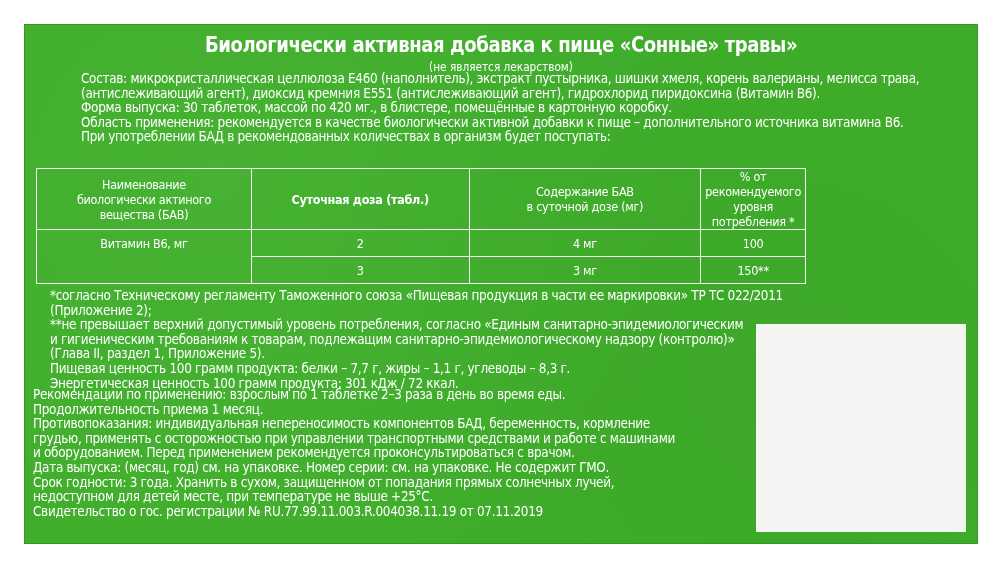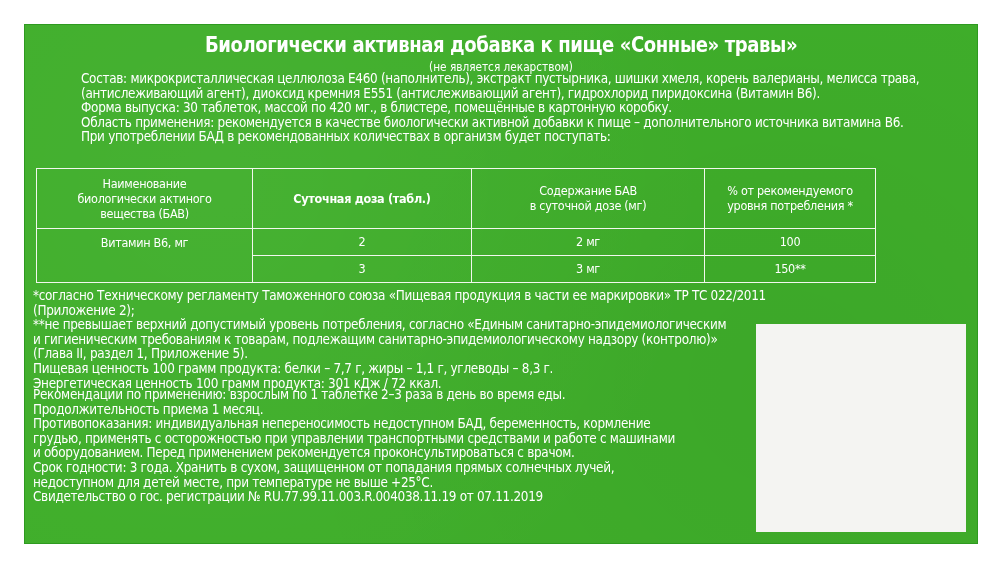--- a/index.html
+++ b/index.html
@@ -23,21 +23,21 @@
   .subtitle {
     position:absolute; left:0; right:0; top:34px; text-align:center;
     font-size:13px; transform:scaleX(0.9);
   }
   .text {
     position:absolute; left:8px; width:940px;
     font-size:13.4px; line-height:14.6px; letter-spacing:-0.3px; white-space:nowrap;
   }
   .text div { white-space:nowrap; }
   table.bav {
-    position:absolute; left:11px; top:143px; width:840px; height:115px;
+    position:absolute; left:11px; top:143px; width:770px; height:115px;
     border-collapse:collapse; font-size:12.5px; letter-spacing:-0.3px;
   }
   table.bav td {
     border:1.5px solid #f2f7ee; text-align:center; vertical-align:middle;
     padding:0 4px; line-height:15px;
   }
   table.bav tr.hdr td { height:58px; }
   table.bav tr.r1 td { height:26px; }
   table.bav tr.r2 td { height:26px; }
   table.bav td.name-cell { vertical-align:top; padding-top:6px; }
@@ -78,46 +78,47 @@
         <div>в суточной дозе (мг)</div>
       </td>
       <td>
         <div>% от рекомендуемого</div>
         <div>уровня потребления *</div>
       </td>
     </tr>
     <tr class="r1">
       <td rowspan="2" class="name-cell">Витамин В6, мг</td>
       <td>2</td>
-      <td>2 мг</td>
+      <td>4 мг</td>
       <td>100</td>
     </tr>
     <tr class="r2">
       <td>3</td>
       <td>3 мг</td>
       <td>150**</td>
     </tr>
   </tbody>
     </table>
 
-  <div class="text" style="top:264px;">
+  <div class="text" style="top:264px;margin-left:17px;">
     <div>*согласно Техническому регламенту Таможенного союза «Пищевая продукция в части ее маркировки» ТР ТС 022/2011</div>
     <div>(Приложение 2);</div>
     <div>**не превышает верхний допустимый уровень потребления, согласно «Единым санитарно-эпидемиологическим</div>
     <div>и гигиеническим требованиям к товарам, подлежащим санитарно-эпидемиологическому надзору (контролю)»</div>
     <div>(Глава II, раздел 1, Приложение 5).</div>
     <div>Пищевая ценность 100 грамм продукта: белки  – 7,7 г, жиры  – 1,1 г, углеводы  – 8,3 г.</div>
     <div>Энергетическая ценность  100 грамм продукта:  301 кДж / 72 ккал.</div>
   </div>
 
   <div class="text" style="top:363px;">
     <div>Рекомендации по применению: взрослым по 1 таблетке 2–3 раза в день во время еды.</div>
     <div>Продолжительность приема 1 месяц.</div>
-    <div>Противопоказания:  индивидуальная непереносимость недоступном БАД, беременность, кормление</div>
+    <div>Противопоказания:  индивидуальная непереносимость компонентов БАД, беременность, кормление</div>
     <div>грудью, применять с осторожностью при управлении транспортными средствами и работе с машинами</div>
     <div>и оборудованием. Перед применением рекомендуется проконсультироваться с врачом.</div>
+    <div>Дата выпуска: (месяц, год) см. на упаковке. Номер серии: см. на упаковке. Не содержит ГМО.</div>
     <div>Срок годности: 3 года. Хранить в сухом, защищенном от попадания прямых солнечных лучей,</div>
     <div>недоступном для детей месте, при температуре не выше +25°С.</div>
     <div>Свидетельство о гос. регистрации № RU.77.99.11.003.R.004038.11.19 от 07.11.2019</div>
   </div>
 
   <div class="whitebox"></div>
 </div>
 
 </body></html>

